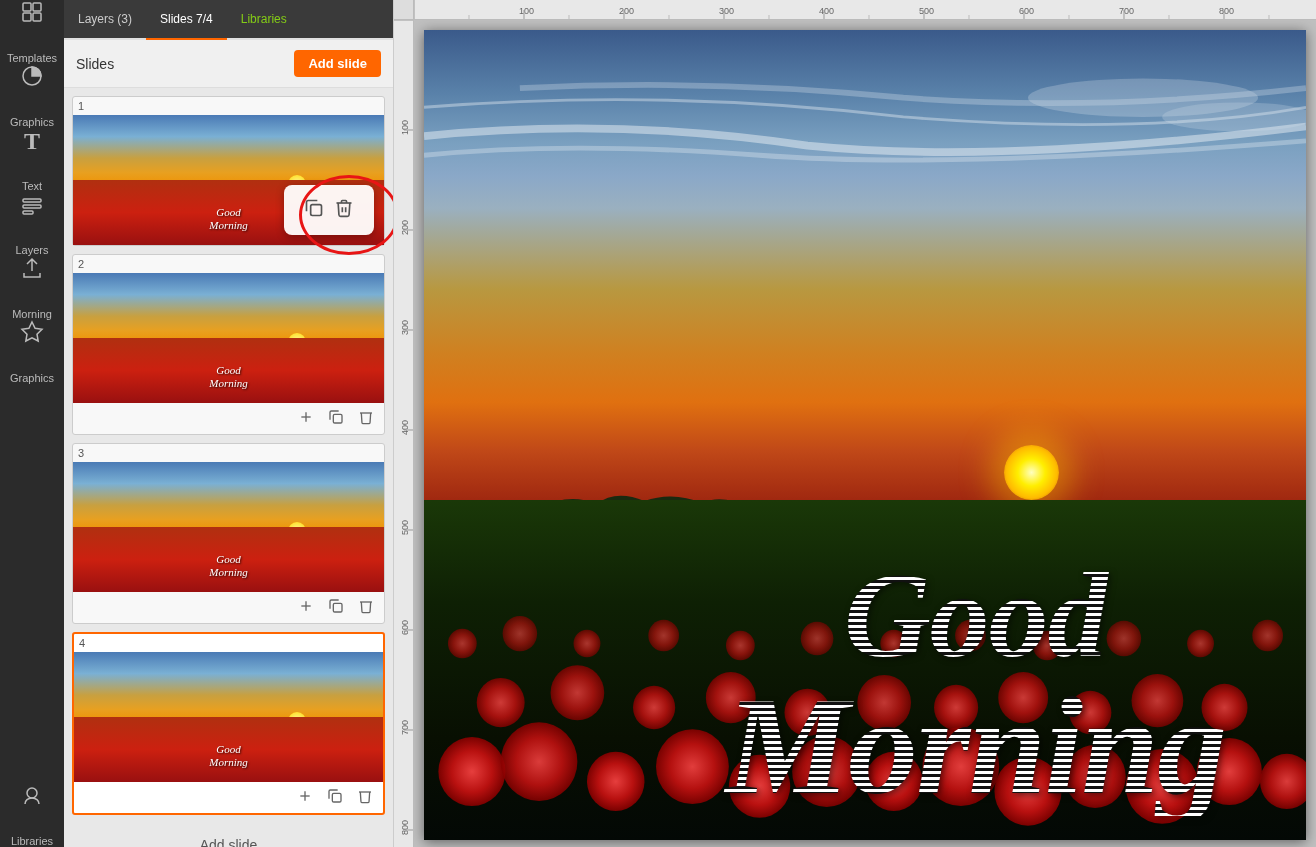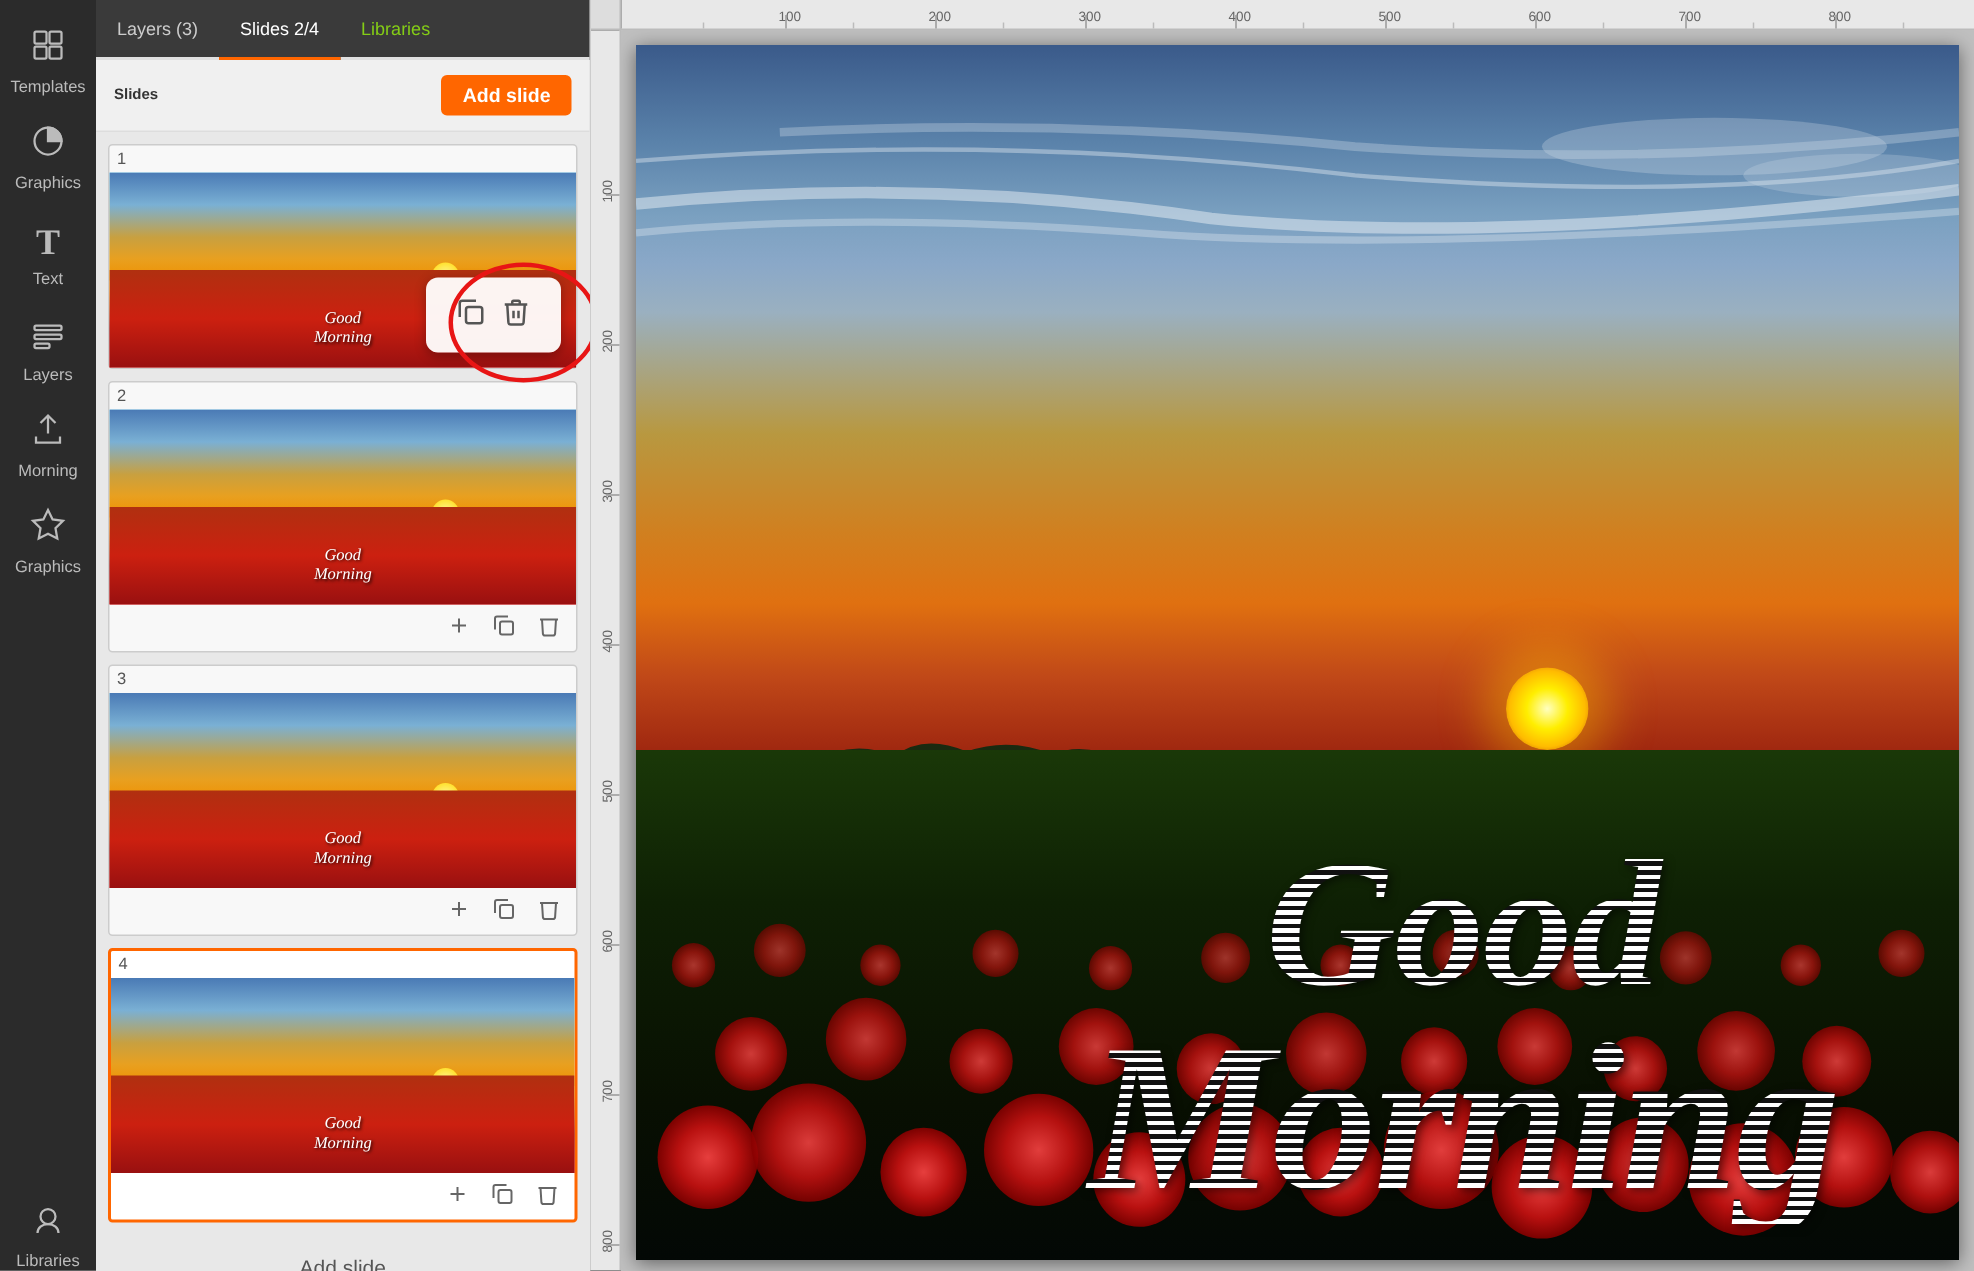--- a/index.html
+++ b/index.html
@@ -14,21 +14,21 @@
       align-items: center;
       padding-top: 0;
       flex-shrink: 0;
     }
     .sidebar-item {
       width: 64px;
       height: 64px;
       display: flex;
       flex-direction: column;
       align-items: center;
-      justify-content: flex-end;
+      justify-content: space-between;
       color: #ccc;
       cursor: pointer;
       font-size: 11px;
       gap: 4px;
     }
     .sidebar-item .icon { font-size: 22px; color: #bbb; }
     .sidebar-item .label { font-size: 11px; color: #bbb; }
 
     
     #panel {
@@ -65,22 +65,22 @@
     
     #slides-header {
       display: flex;
       align-items: center;
       justify-content: space-between;
       padding: 10px 12px;
       background: #f0f0f0;
       border-bottom: 1px solid #ddd;
     }
     #slides-header .slides-label {
-      font-size: 10px;
-      font-weight: bold;
+      font-size: 14px;
+      font-weight: normal;
       color: #333;
     }
     #add-slide-btn {
       background: #ff6600;
       color: #fff;
       border: none;
       border-radius: 4px;
       padding: 6px 14px;
       font-size: 13px;
       cursor: pointer;
@@ -313,21 +313,21 @@
       </svg>
     </span>
     <span class="label">Libraries</span>
   </div>
 </div>
 
 <div id="panel">
 
   <div id="tabs">
     <div class="tab">Layers (3)</div>
-    <div class="tab active">Slides 2/4</div>
+    <div class="tab active">Slides 7/4</div>
     <div class="tab">Libraries</div>
   </div>
 
   <div id="slides-header">
     <span class="slides-label">Slides</span>
     <button id="add-slide-btn">Add slide</button>
   </div>
 
   <div id="slides-list">
 

